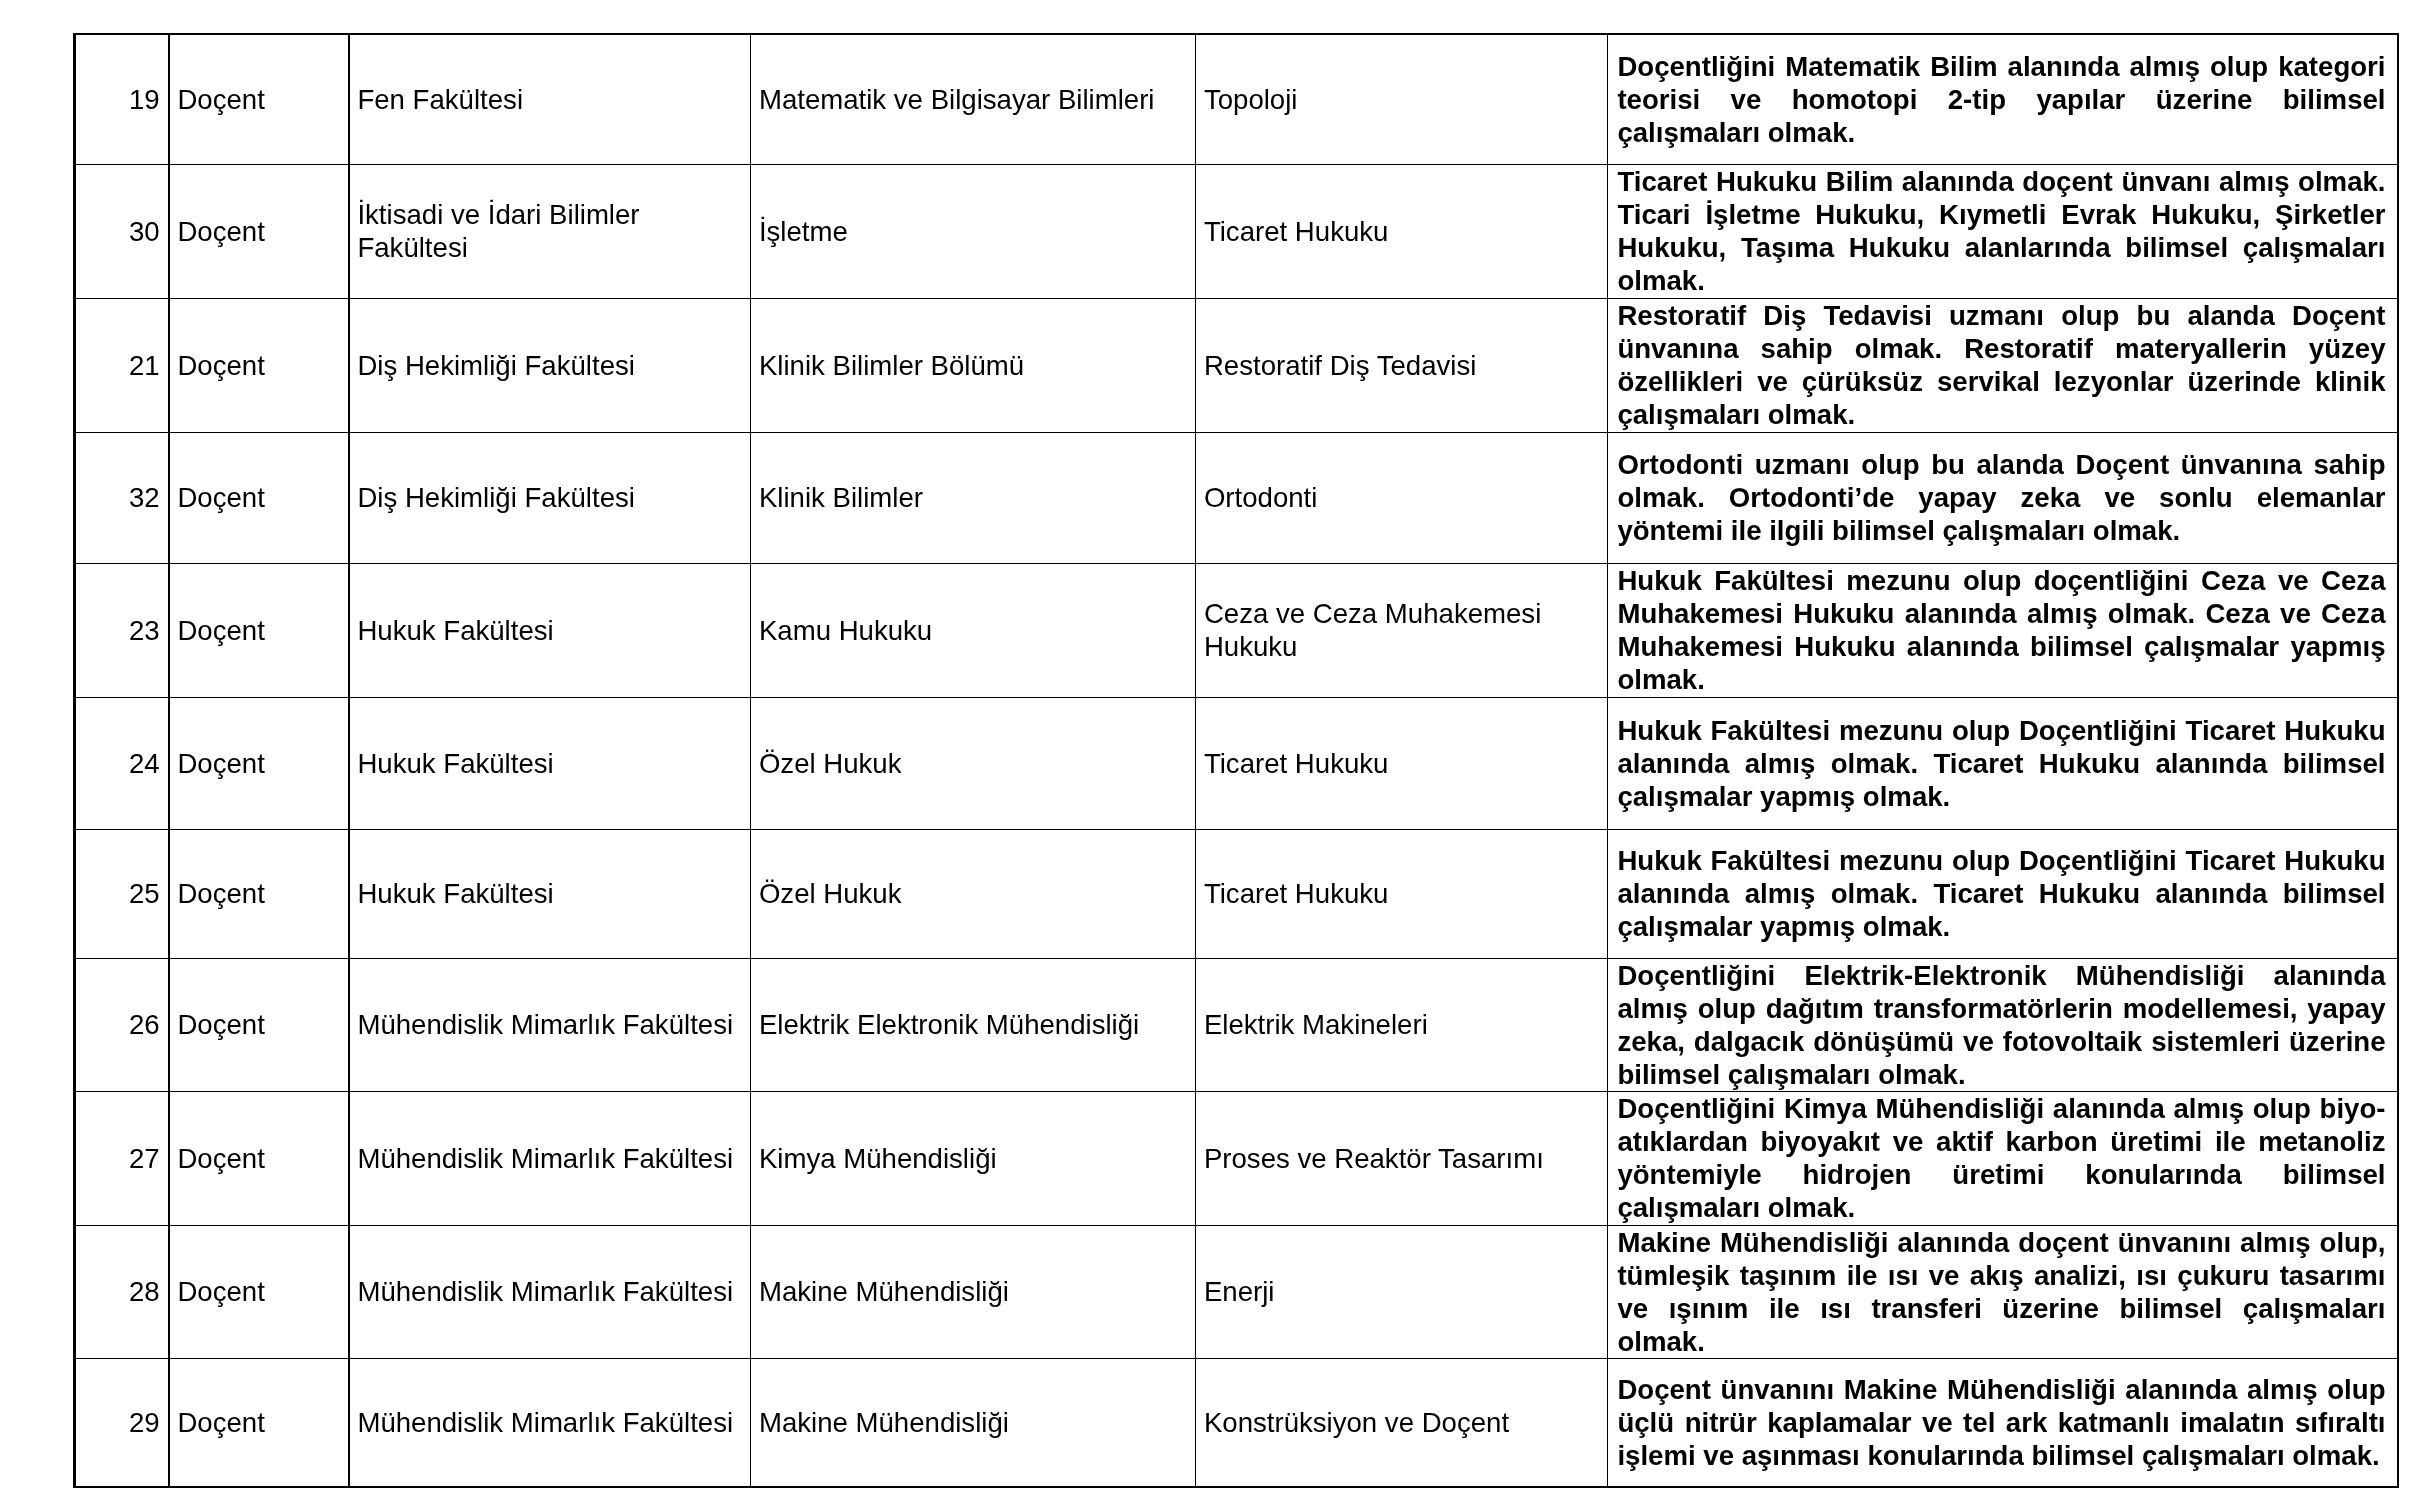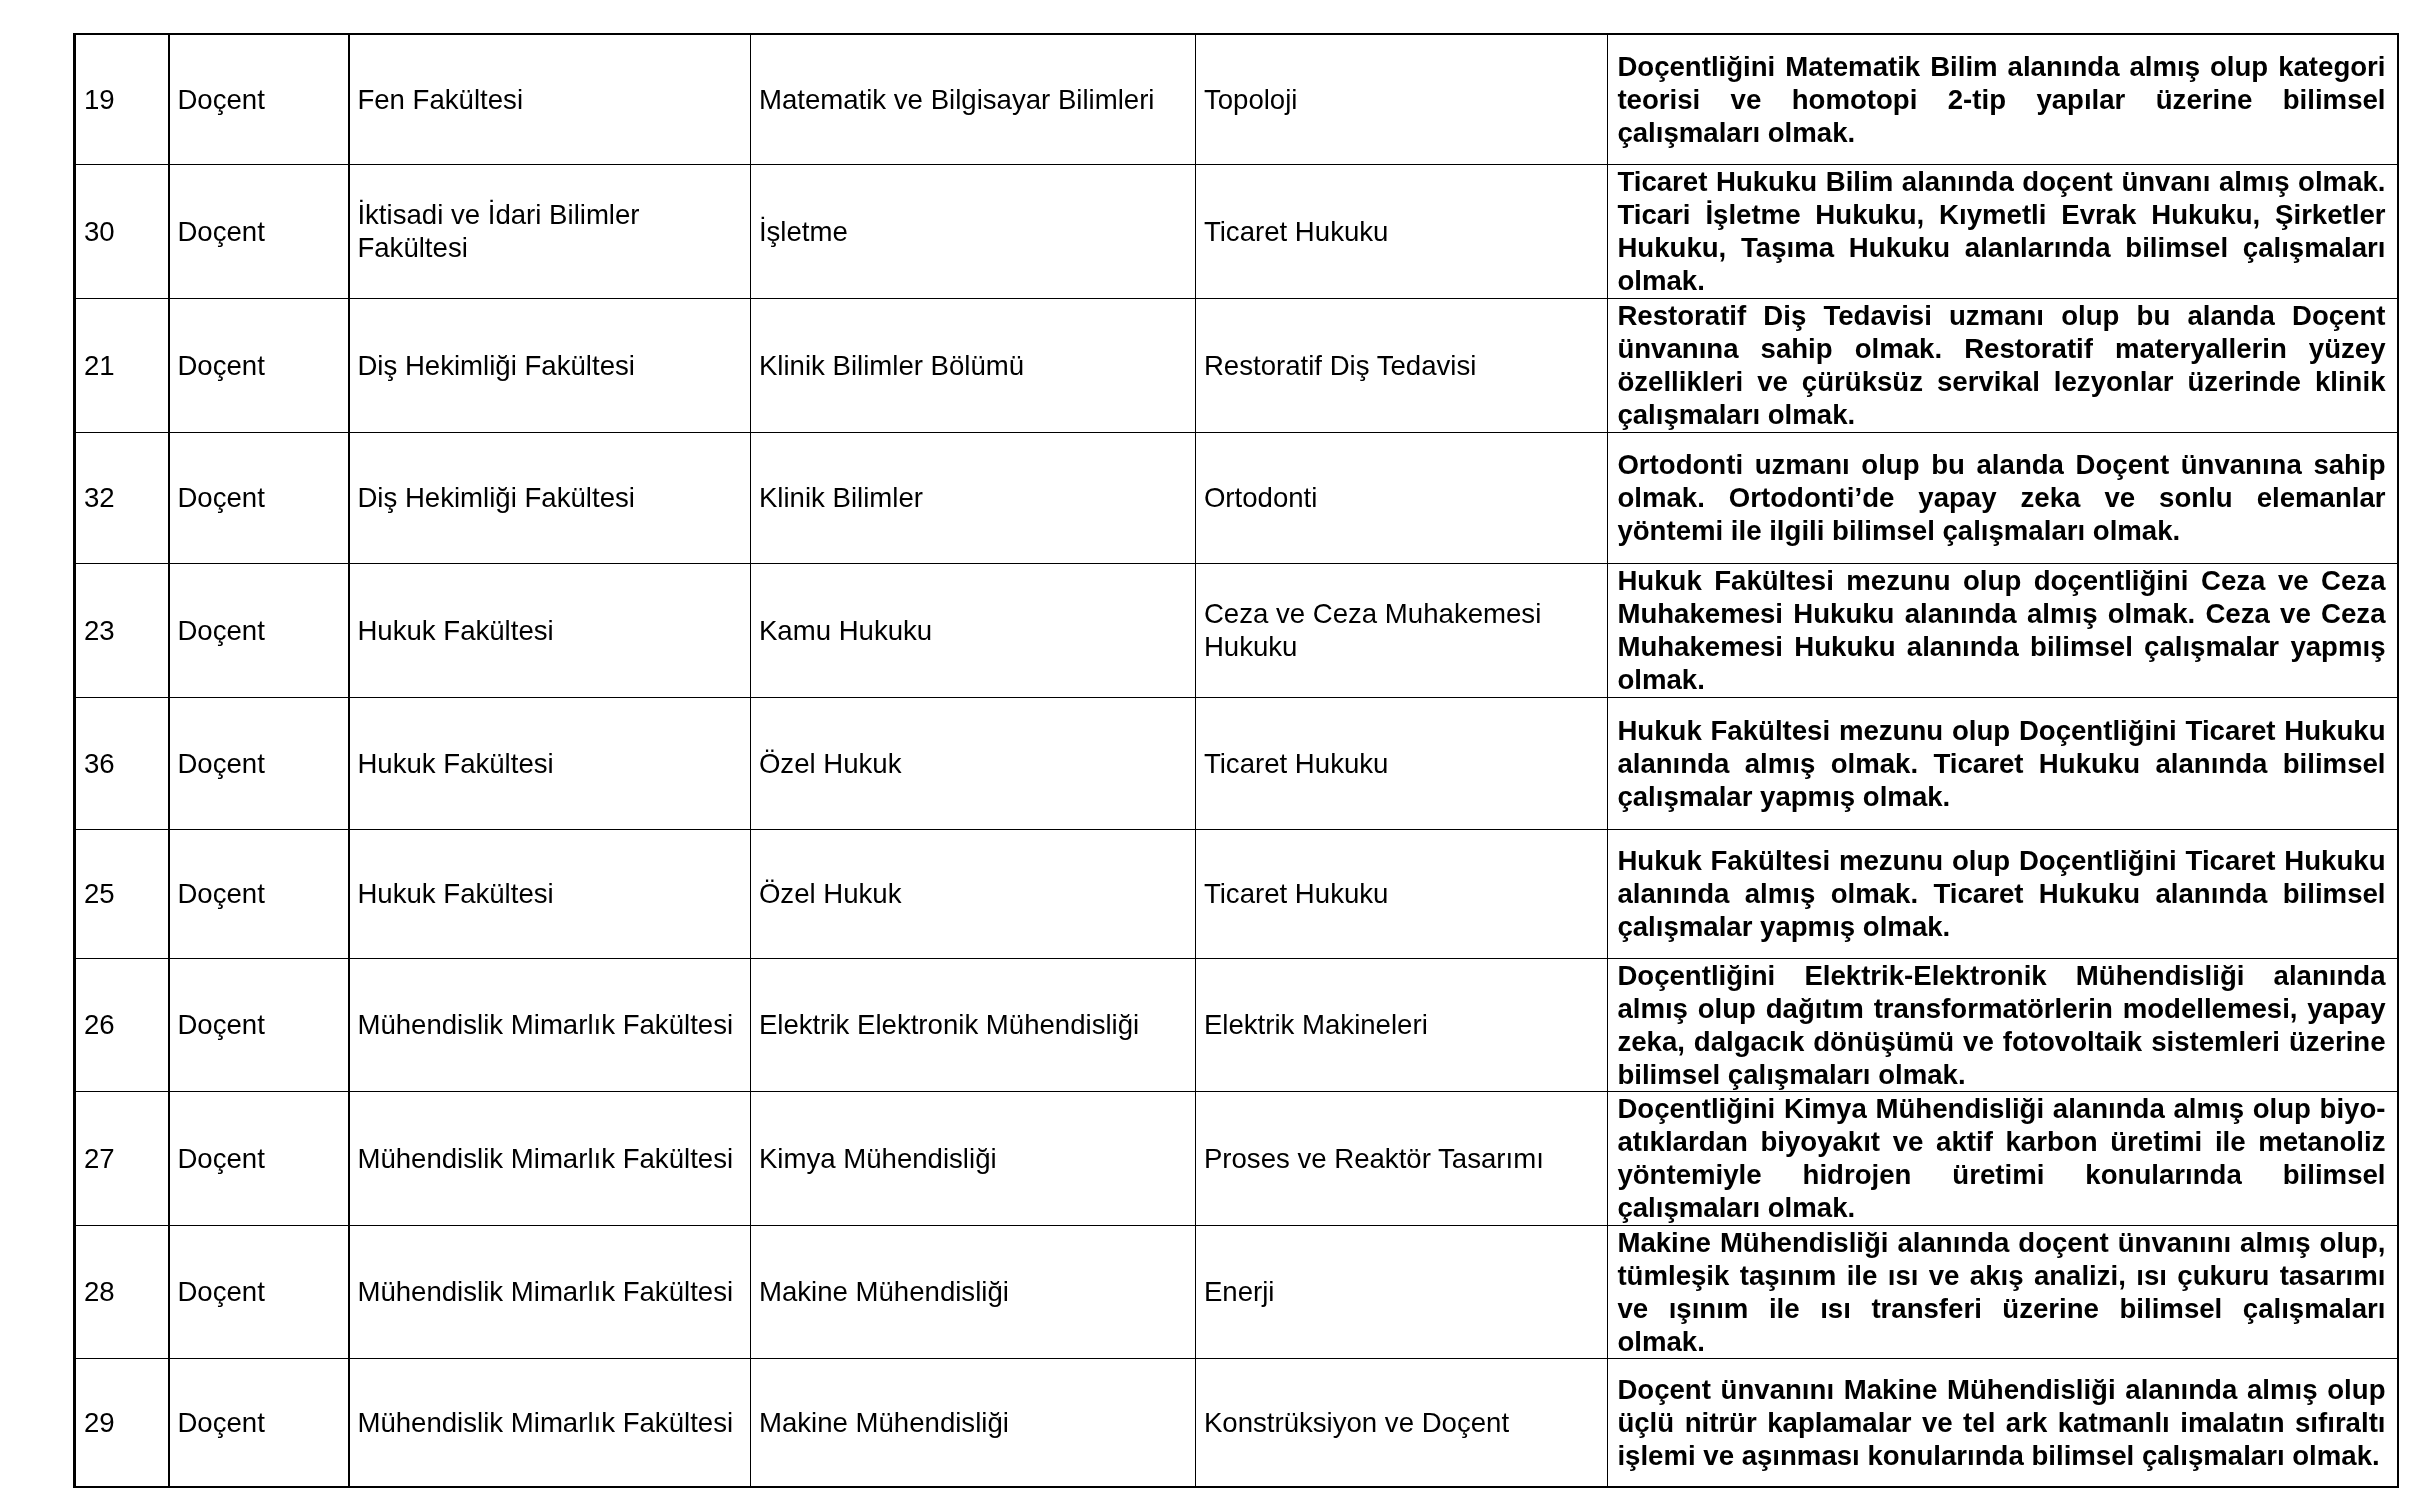--- a/index.html
+++ b/index.html
@@ -11,21 +11,21 @@
     width: 2322px;
   }
   table.grid td {
     border: 1.6px solid #000;
     vertical-align: middle;
     font-size: 27.6px;
     line-height: 33px;
     padding: 0 7.9px;
     overflow: hidden;
   }
-  table.grid td.c-no { text-align: left; border-right-width: 2.4px; border-left-width: 3.1px; }
+  table.grid td.c-no { text-align: right; border-right-width: 2.4px; border-left-width: 3.1px; }
   table.grid td.c-title { border-right-width: 2.4px; }
   table.grid td.c-desc { text-align: justify; padding: 0 11px 0 9.4px; border-right-width: 2.4px; font-weight: bold; }
   table.grid tr:first-child td { border-top-width: 2.4px; }
   table.grid tr:last-child td { border-bottom-width: 2.4px; }
 </style>
 </head>
 <body>
 
 <table class="grid">
   <colgroup>
@@ -71,21 +71,21 @@
     </tr>
     <tr style="height:134px">
       <td class="c-no">23</td>
       <td class="c-title">Doçent</td>
       <td>Hukuk Fakültesi</td>
       <td>Kamu Hukuku</td>
       <td>Ceza ve Ceza Muhakemesi Hukuku</td>
       <td class="c-desc">Hukuk Fakültesi mezunu olup doçentliğini Ceza ve Ceza Muhakemesi Hukuku alanında almış olmak. Ceza ve Ceza Muhakemesi Hukuku alanında bilimsel çalışmalar yapmış olmak.</td>
     </tr>
     <tr style="height:132px">
-      <td class="c-no">36</td>
+      <td class="c-no">24</td>
       <td class="c-title">Doçent</td>
       <td>Hukuk Fakültesi</td>
       <td>Özel Hukuk</td>
       <td>Ticaret Hukuku</td>
       <td class="c-desc">Hukuk Fakültesi mezunu olup Doçentliğini Ticaret Hukuku alanında almış olmak. Ticaret Hukuku alanında bilimsel çalışmalar yapmış olmak.</td>
     </tr>
     <tr style="height:129px">
       <td class="c-no">25</td>
       <td class="c-title">Doçent</td>
       <td>Hukuk Fakültesi</td>

